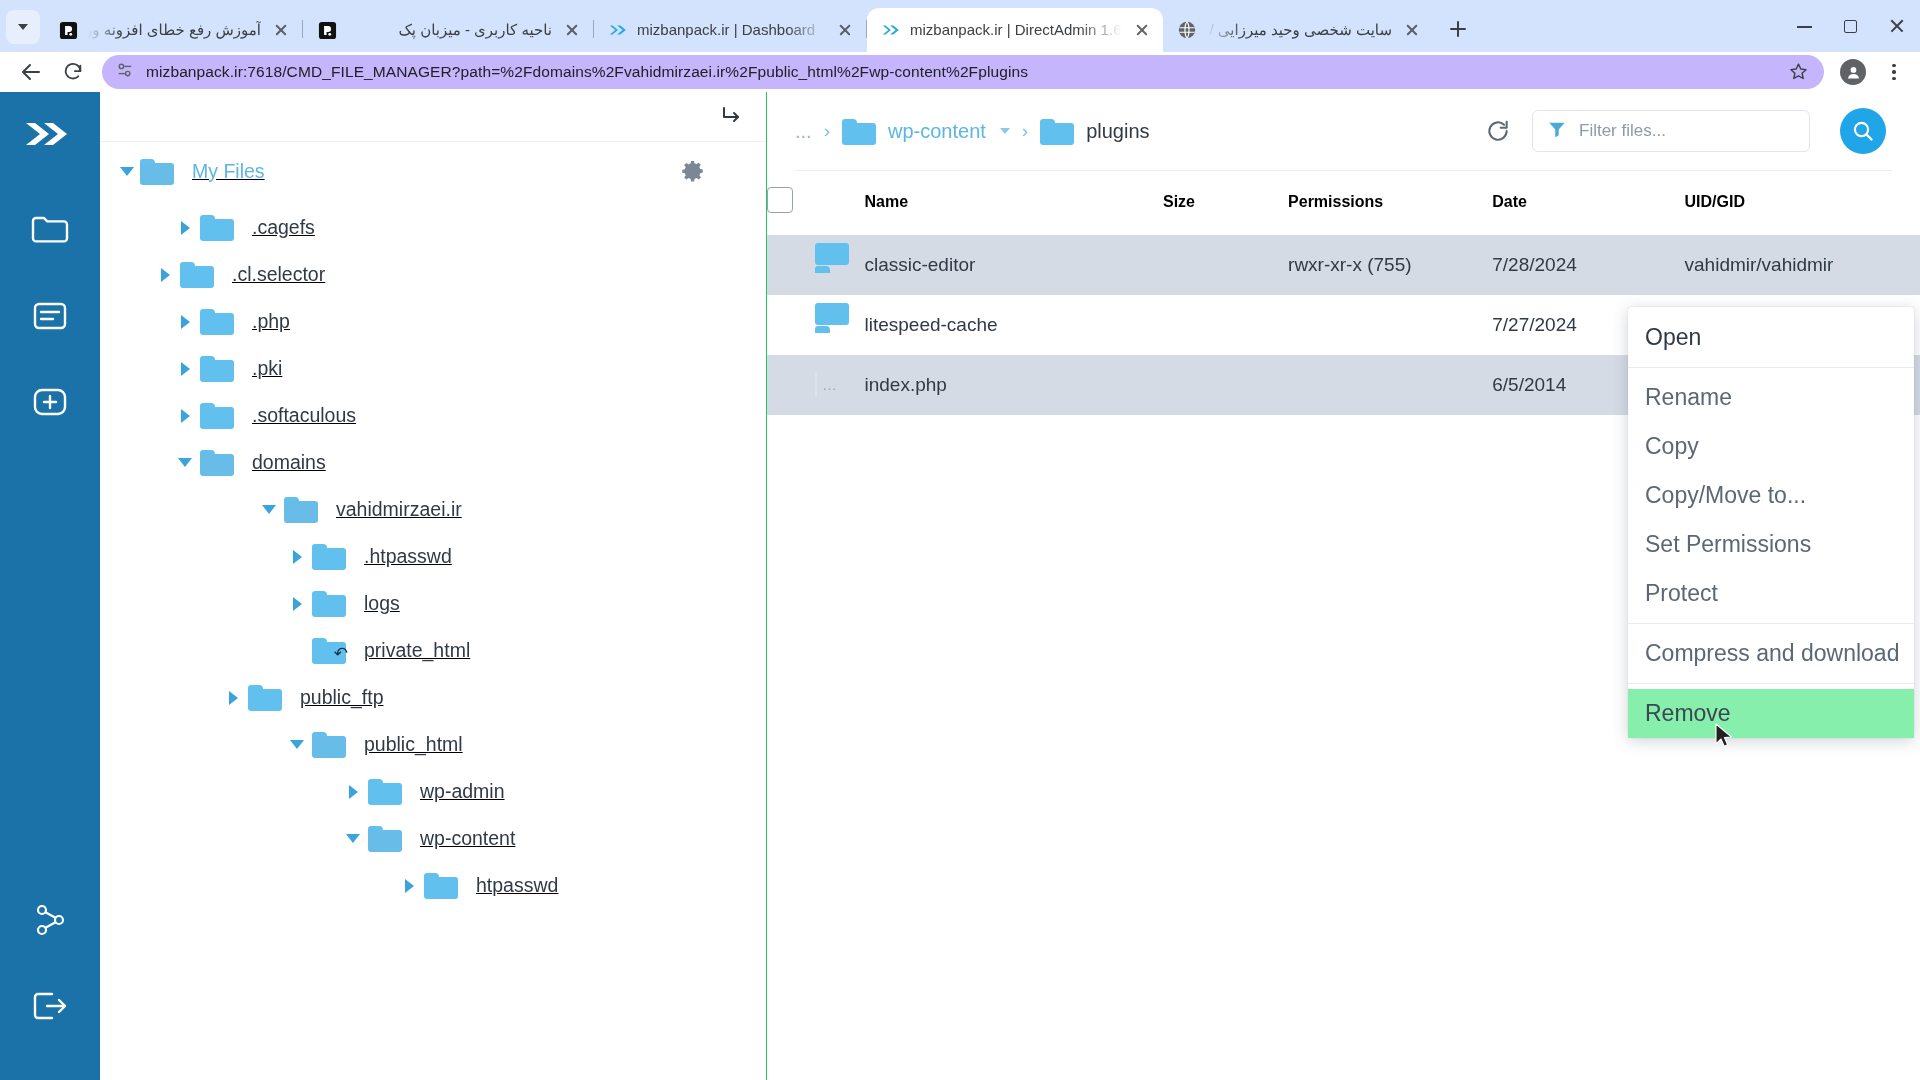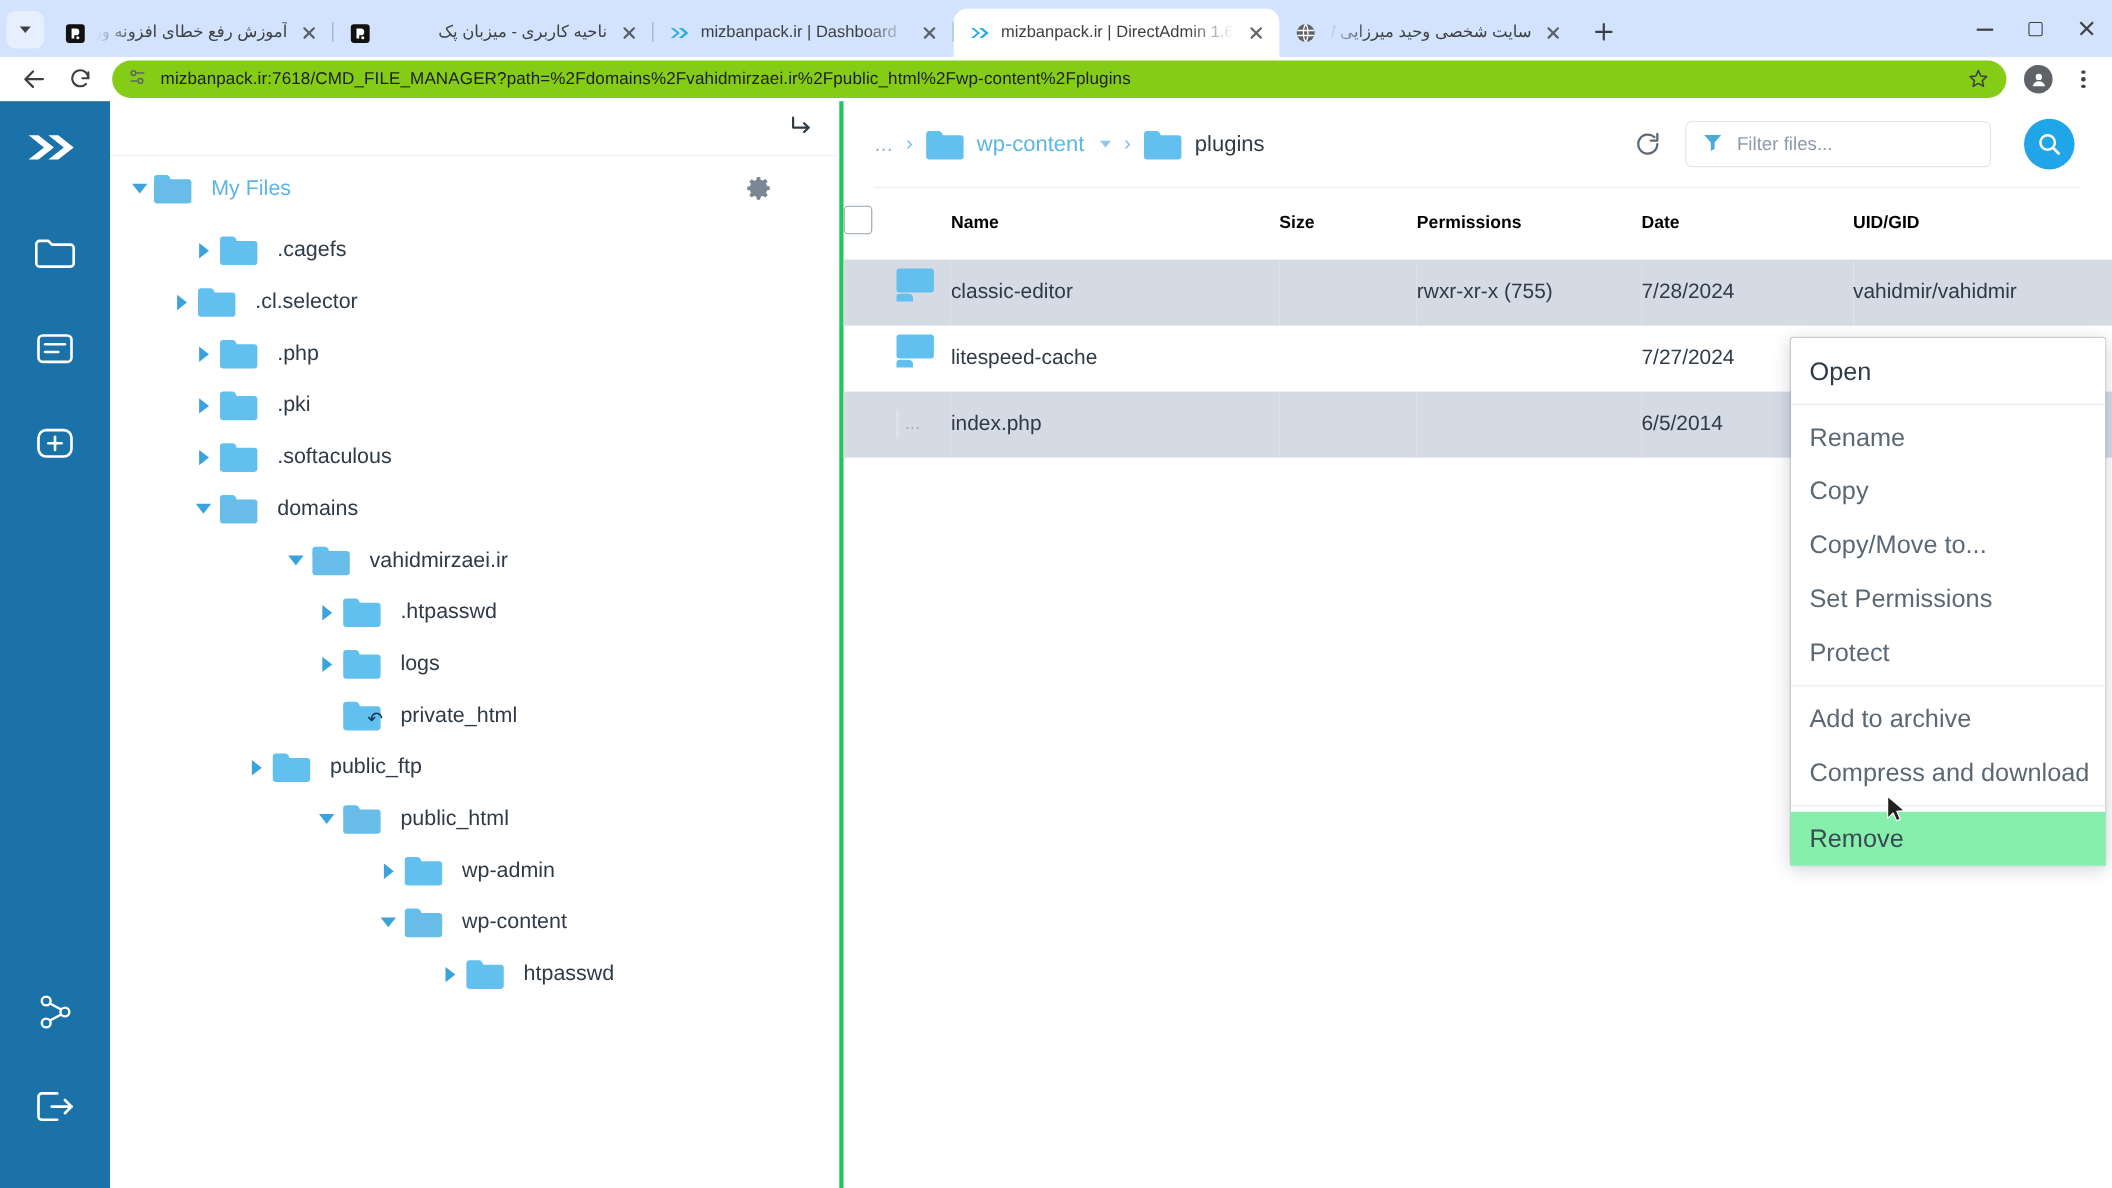--- a/index.html
+++ b/index.html
@@ -71,21 +71,21 @@
   .winbtn .x1 { transform: rotate(45deg); }
   .winbtn .x2 { transform: rotate(-45deg); }
 
   .omnibar {
     position: absolute; top: 52px; left: 0; width: 1920px; height: 40px;
     background: #ffffff; display: flex; align-items: center; padding: 0 12px;
     gap: 4px;
   }
   .navbtn { width: 38px; height: 34px; display: flex; align-items: center; justify-content: center; cursor: pointer; }
   .urlbox {
-    flex: 1 1 auto; height: 34px; background: #84cc16; border-radius: 18px;
+    flex: 1 1 auto; height: 34px; background: #c4b5fd; border-radius: 18px;
     display: flex; align-items: center; padding: 0 14px; gap: 12px; margin: 0 6px;
     font-size: 15.5px; color: #202124;
   }
   .urlbox .urltext { flex: 1 1 auto; white-space: nowrap; overflow: hidden; letter-spacing: .1px; }
   .star { width: 22px; height: 22px; }
   .avatar-circ { width: 26px; height: 26px; border-radius: 50%; background: #5f6368;
                  display:flex; align-items:center; justify-content:center; margin: 0 6px; }
   .dots { width: 28px; height: 28px; display: flex; flex-direction: column;
           align-items: center; justify-content: center; gap: 3px; margin-left: 4px; }
   .dots i { width: 3.4px; height: 3.4px; border-radius: 50%; background: #3c4043; display: block; }
@@ -97,21 +97,21 @@
     background: #1b72a8;
     display: flex; flex-direction: column; align-items: center;
   }
   .rail-logo { margin-top: 22px; margin-bottom: 44px; }
   .rail-ico { width: 48px; height: 48px; margin-bottom: 38px; display:flex; align-items:center; justify-content:center; cursor: pointer; }
   .rail-spacer { flex: 1 1 auto; }
   .rail-bottom { margin-bottom: 50px; }
 
   .treepane {
     position: absolute; left: 100px; top: 0; width: 667px; height: 988px;
-    background: #fff; border-right: 4px solid #22c55e;
+    background: #fff; border-right: 1px solid #22c55e; text-decoration: underline;
   }
   .tree-topbar { height: 50px; display: flex; align-items: center; justify-content: flex-end;
                  padding-right: 22px; border-bottom: 1px solid #edf0f4; }
   .tree-head { display: flex; align-items: center; height: 58px; padding-left: 14px; }
   .tw-caret { width: 26px; display: flex; align-items: center; justify-content: center; }
   .caret-down { width: 0; height: 0; border-left: 7px solid transparent;
                 border-right: 7px solid transparent; border-top: 9px solid #3aa3dd; }
   .caret-right { width: 0; height: 0; border-top: 7px solid transparent;
                  border-bottom: 7px solid transparent; border-left: 9px solid #3aa3dd; }
   .fold { width: 34px; height: 27px; position: relative; flex: 0 0 auto; }
@@ -647,21 +647,20 @@
 
       <div class="ctx">
           <div class="ctx-item strong">Open</div>
           <div class="ctx-sep"></div>
           <div class="ctx-item">Rename</div>
           <div class="ctx-item">Copy</div>
           <div class="ctx-item">Copy/Move to...</div>
           <div class="ctx-item">Set Permissions</div>
           <div class="ctx-item">Protect</div>
           <div class="ctx-sep"></div>
-          <div class="ctx-item">Add to archive</div>
           <div class="ctx-item">Compress and download</div>
           <div class="ctx-sep"></div>
           <div class="ctx-item hot">Remove</div>
         </div>
 
       <div class="cursor-arrow">
         <svg width="20" height="28" viewBox="0 0 20 28">
             <path d="M1 1l0 20 5-5 3.2 7.2 3.4-1.5L9.4 14.6 16.5 14z" fill="#222" stroke="#fff" stroke-width="1.1" stroke-linejoin="round"></path>
           </svg>
       </div>

